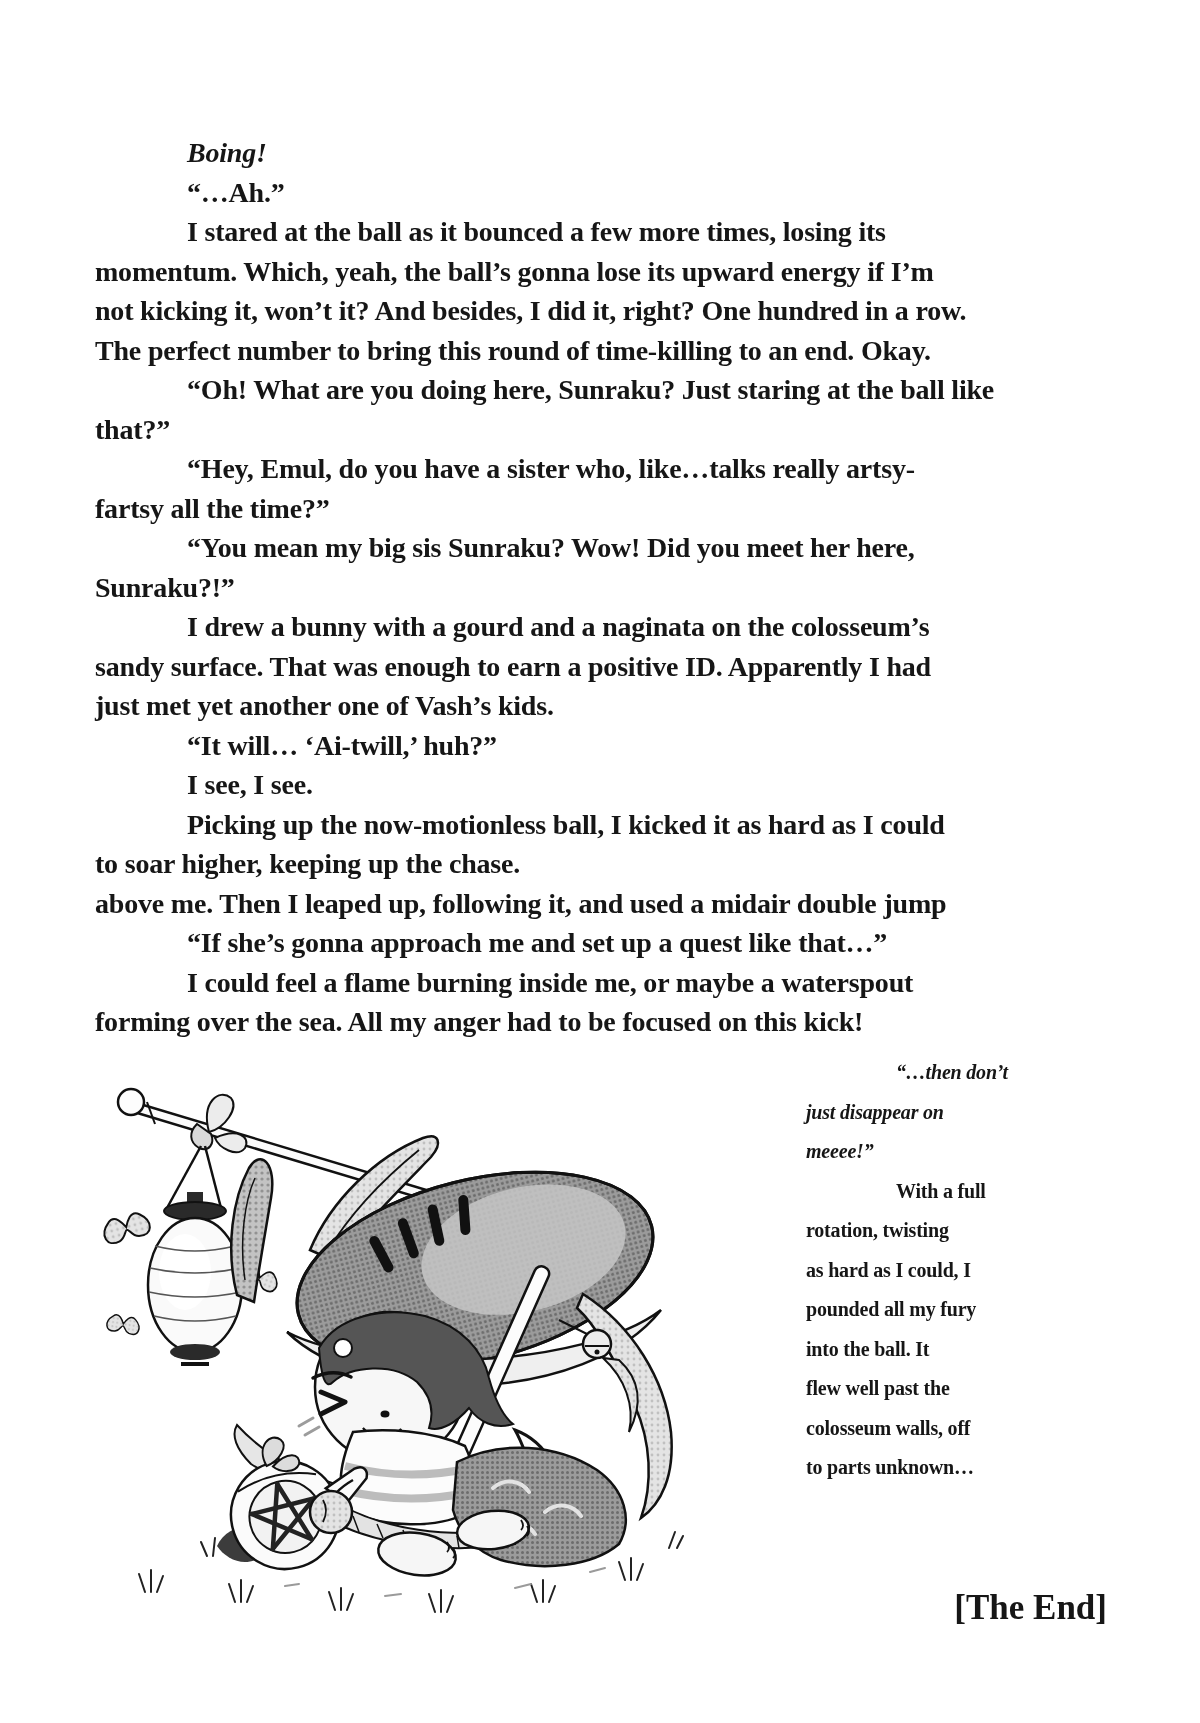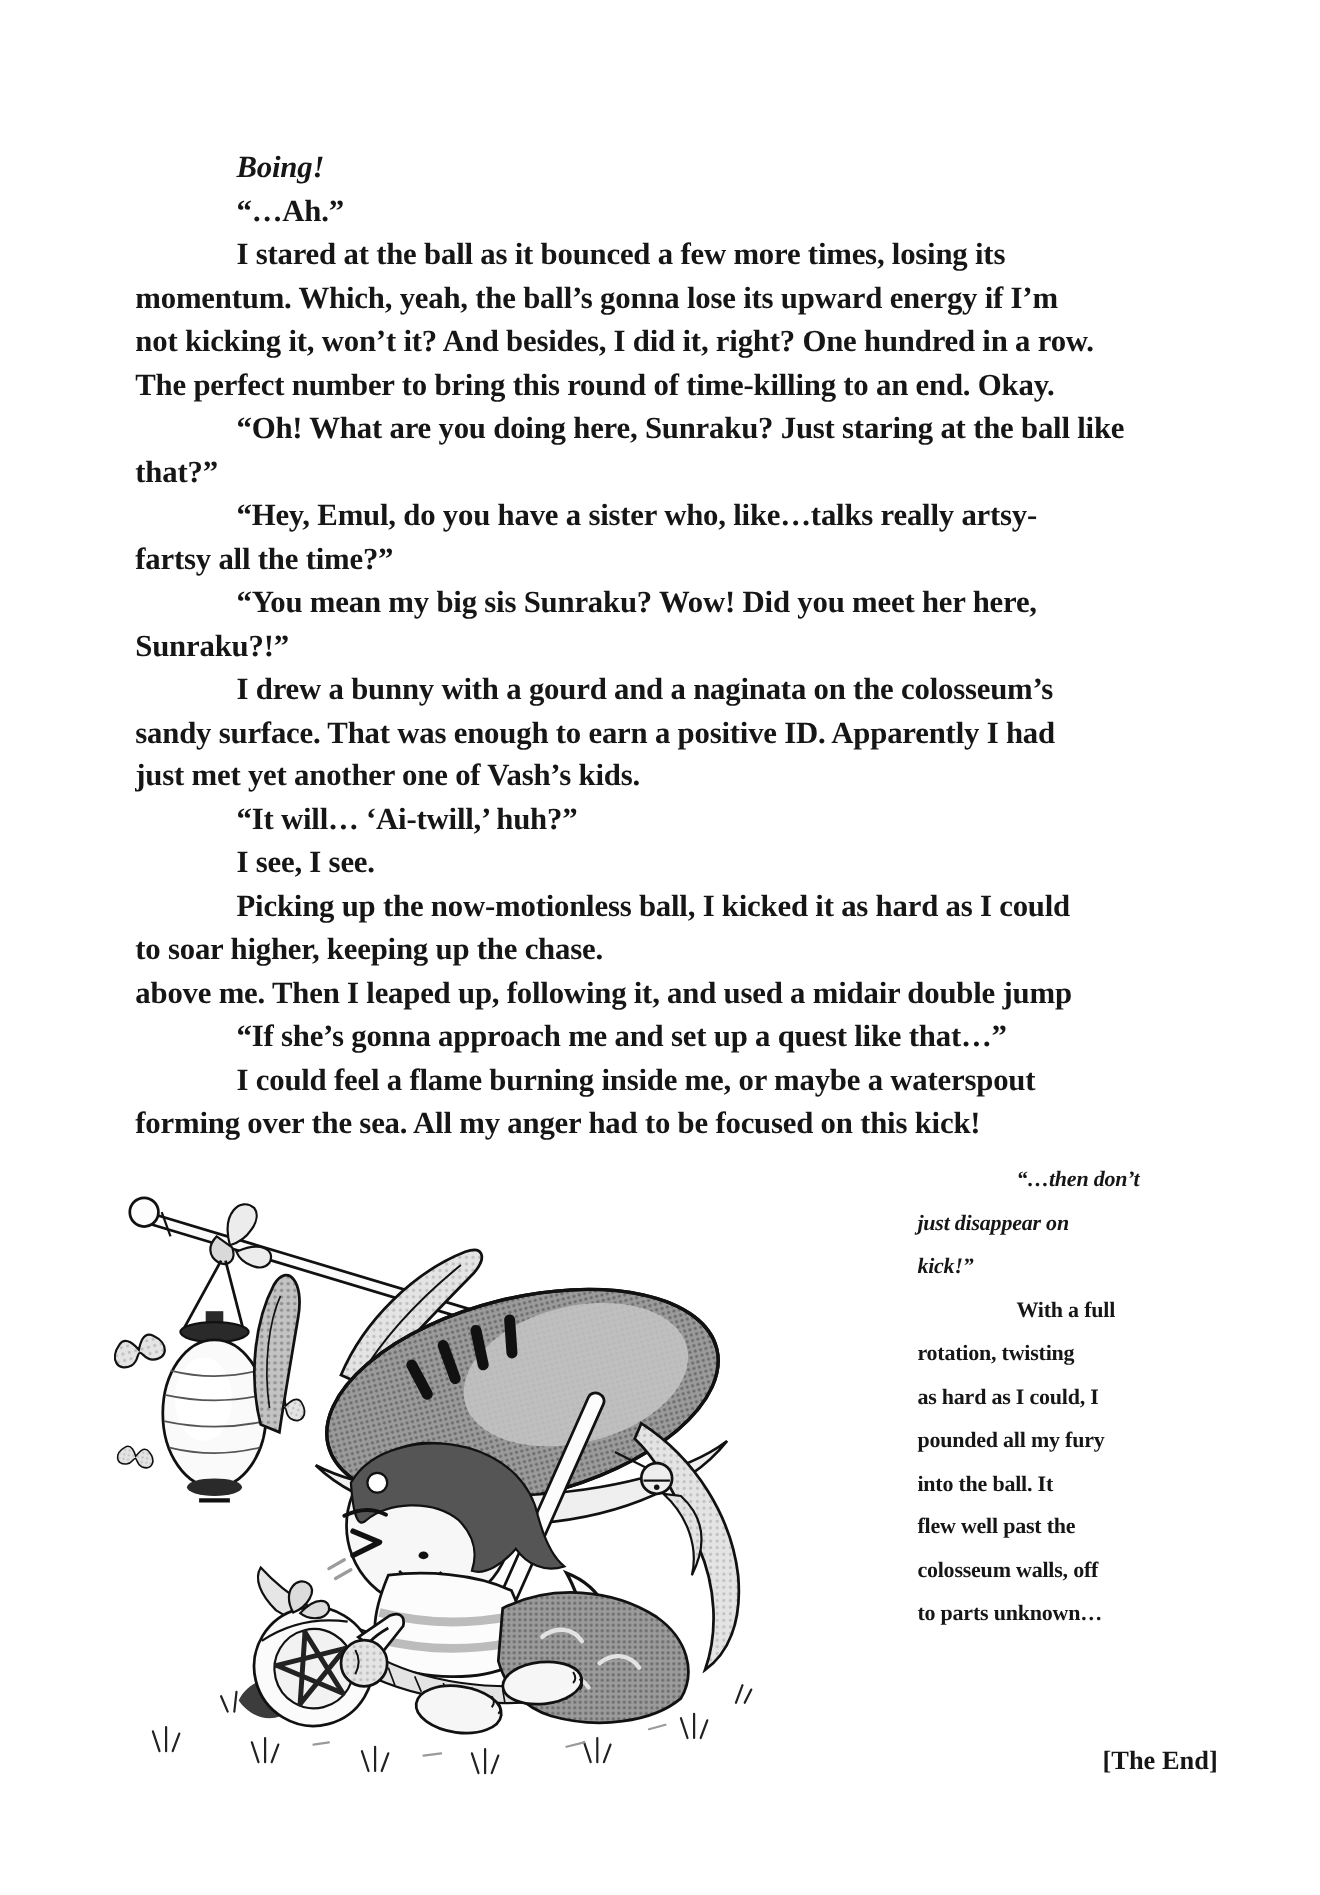--- a/index.html
+++ b/index.html
@@ -13,27 +13,27 @@
     color:#161616;
   }
   .story{
     position:absolute;left:95px;top:133px;width:1020px;
     font-size:28px;font-weight:bold;letter-spacing:-0.2px;
   }
   .side-column{
     position:absolute;left:806px;top:1053px;width:310px;
     font-size:20px;font-weight:bold;letter-spacing:-0.2px;
   }
-  .line{white-space:pre;height:39.5px;line-height:39.5px;margin-left:28px;}
+  .line{white-space:pre;height:39.5px;line-height:39.5px;}
   .line.indent{padding-left:92px;}
   .side-column .line.indent{padding-left:90px;}
   .line.italic{font-style:italic;}
   .the-end{
     position:absolute;top:1588px;right:93px;
-    font-size:24px;font-weight:bold;
+    font-size:35px;font-weight:bold;
   }
   .illustration{position:absolute;left:85px;top:1080px;width:625px;height:540px;}
 </style>
 </head>
 <body>
 
 <div class="page">
 
   <div class="story" id="main-text">
       <div class="line indent italic">Boing!</div>
@@ -57,21 +57,21 @@
       <div class="line">to soar higher, keeping up the chase.</div>
       <div class="line">above me. Then I leaped up, following it, and used a midair double jump</div>
       <div class="line indent">“If she’s gonna approach me and set up a quest like that…”</div>
       <div class="line indent">I could feel a flame burning inside me, or maybe a waterspout</div>
       <div class="line">forming over the sea. All my anger had to be focused on this kick!</div>
     </div>
 
   <div class="side-column" id="side-text">
       <div class="line indent italic">“…then don’t</div>
       <div class="line italic">just disappear on</div>
-      <div class="line italic">kick!”</div>
+      <div class="line italic">meeee!”</div>
       <div class="line indent">With a full</div>
       <div class="line">rotation, twisting</div>
       <div class="line">as hard as I could, I</div>
       <div class="line">pounded all my fury</div>
       <div class="line">into the ball. It</div>
       <div class="line">flew well past the</div>
       <div class="line">colosseum walls, off</div>
       <div class="line">to parts unknown…</div>
     </div>
 

